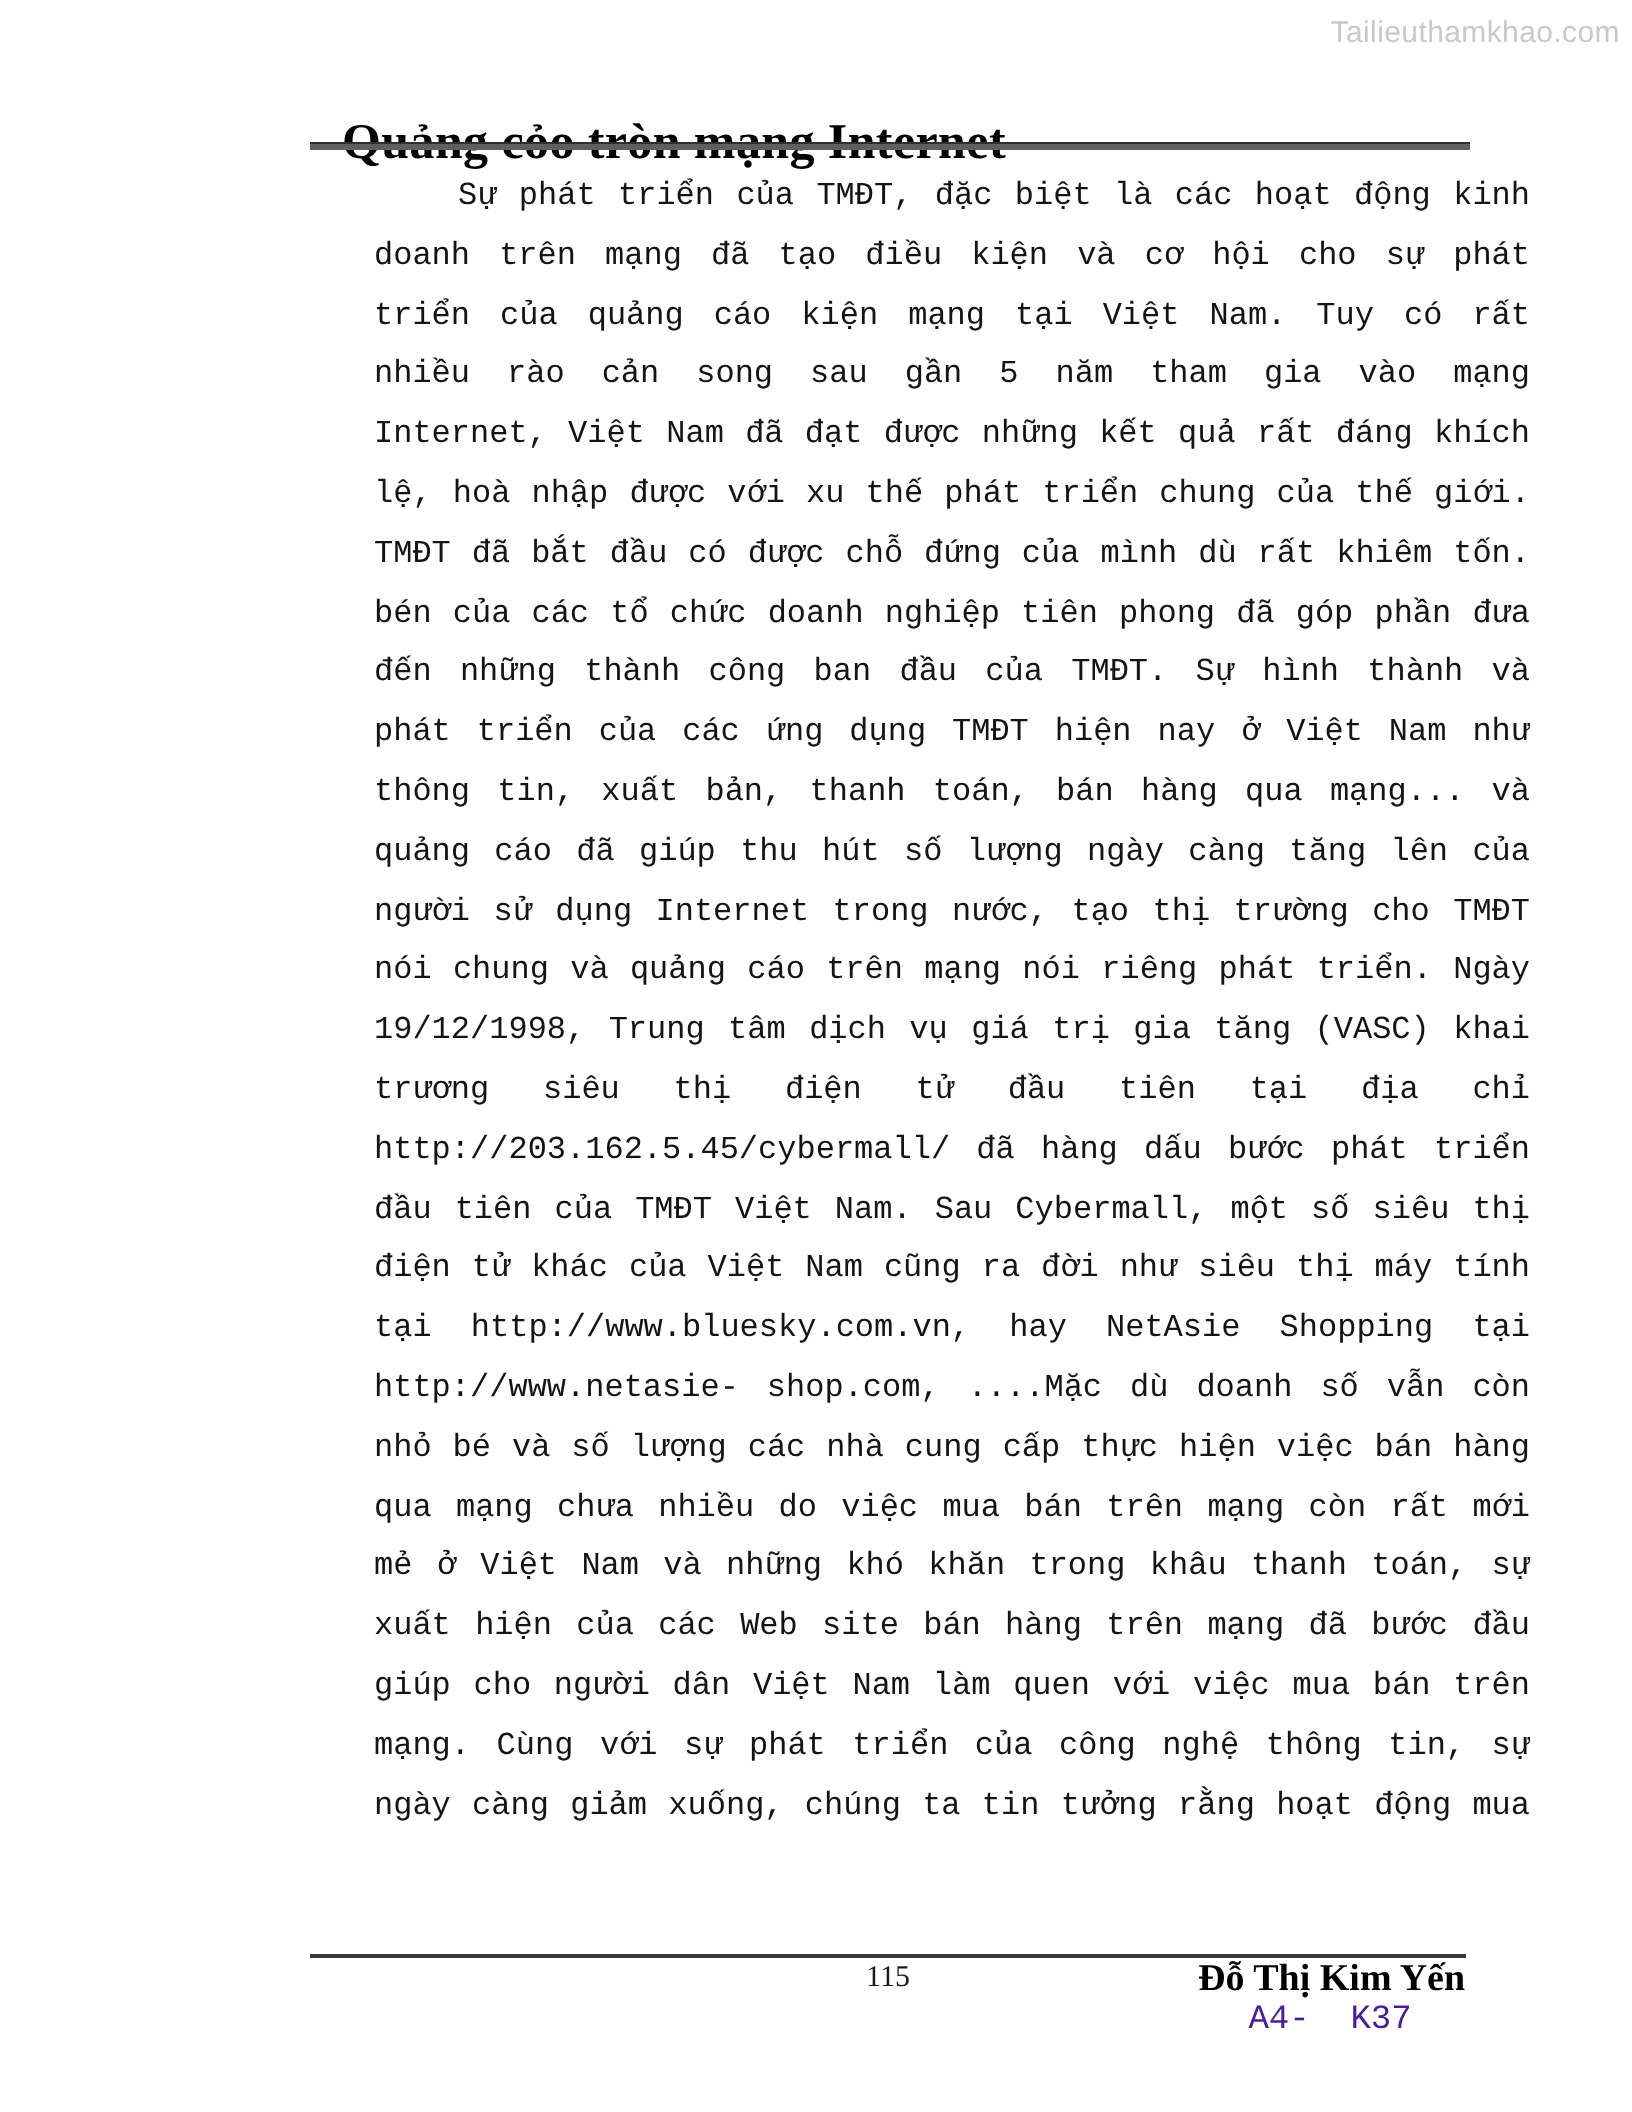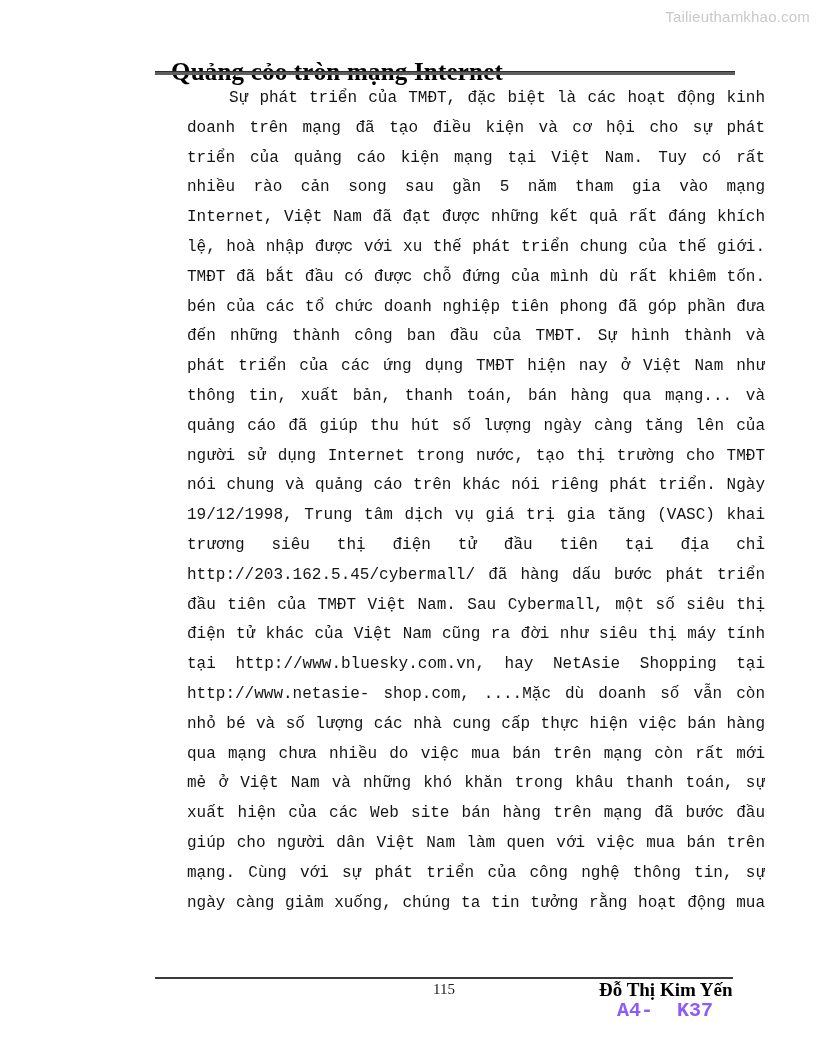--- a/index.html
+++ b/index.html
@@ -90,23 +90,23 @@
   .signature .author {
     font-family: "Liberation Serif", "DejaVu Serif", serif;
     font-size: 19px;
     font-weight: bold;
     color: #000000;
     line-height: 22px;
     white-space: nowrap;
   }
   .signature .class-code {
     font-family: "Liberation Mono", "DejaVu Sans Mono", monospace;
-    font-size: 20px;
-    font-weight: bold;
-    color: #8b5cf6;
+    font-size: 17px;
+    font-weight: normal;
+    color: #4c1d95;
     line-height: 20px;
     white-space: pre;
   }
 </style>
 </head>
 <body>
 
 <div class="page">
 
   <div class="watermark">Tailieuthamkhao.com</div>
@@ -122,21 +122,21 @@
       <div class="body-line">nhiều rào cản song sau gần 5 năm tham gia vào mạng</div>
       <div class="body-line">Internet, Việt Nam đã đạt được những kết quả rất đáng khích</div>
       <div class="body-line">lệ, hoà nhập được với xu thế phát triển chung của thế giới.</div>
       <div class="body-line">TMĐT đã bắt đầu có được chỗ đứng của mình dù rất khiêm tốn.</div>
       <div class="body-line">bén của các tổ chức doanh nghiệp tiên phong đã góp phần đưa</div>
       <div class="body-line">đến những thành công ban đầu của TMĐT. Sự hình thành và</div>
       <div class="body-line">phát triển của các ứng dụng TMĐT hiện nay ở Việt Nam như</div>
       <div class="body-line">thông tin, xuất bản, thanh toán, bán hàng qua mạng... và</div>
       <div class="body-line">quảng cáo đã giúp thu hút số lượng ngày càng tăng lên của</div>
       <div class="body-line">người sử dụng Internet trong nước, tạo thị trường cho TMĐT</div>
-      <div class="body-line">nói chung và quảng cáo trên khác nói riêng phát triển. Ngày</div>
+      <div class="body-line">nói chung và quảng cáo trên mạng nói riêng phát triển. Ngày</div>
       <div class="body-line">19/12/1998, Trung tâm dịch vụ giá trị gia tăng (VASC) khai</div>
       <div class="body-line">trương siêu thị điện tử đầu tiên tại địa chỉ</div>
       <div class="body-line">http://203.162.5.45/cybermall/ đã hàng dấu bước phát triển</div>
       <div class="body-line">đầu tiên của TMĐT Việt Nam. Sau Cybermall, một số siêu thị</div>
       <div class="body-line">điện tử khác của Việt Nam cũng ra đời như siêu thị máy tính</div>
       <div class="body-line">tại http://www.bluesky.com.vn, hay NetAsie Shopping tại</div>
       <div class="body-line">http://www.netasie- shop.com, ....Mặc dù doanh số vẫn còn</div>
       <div class="body-line">nhỏ bé và số lượng các nhà cung cấp thực hiện việc bán hàng</div>
       <div class="body-line">qua mạng chưa nhiều do việc mua bán trên mạng còn rất mới</div>
       <div class="body-line">mẻ ở Việt Nam và những khó khăn trong khâu thanh toán, sự</div>

